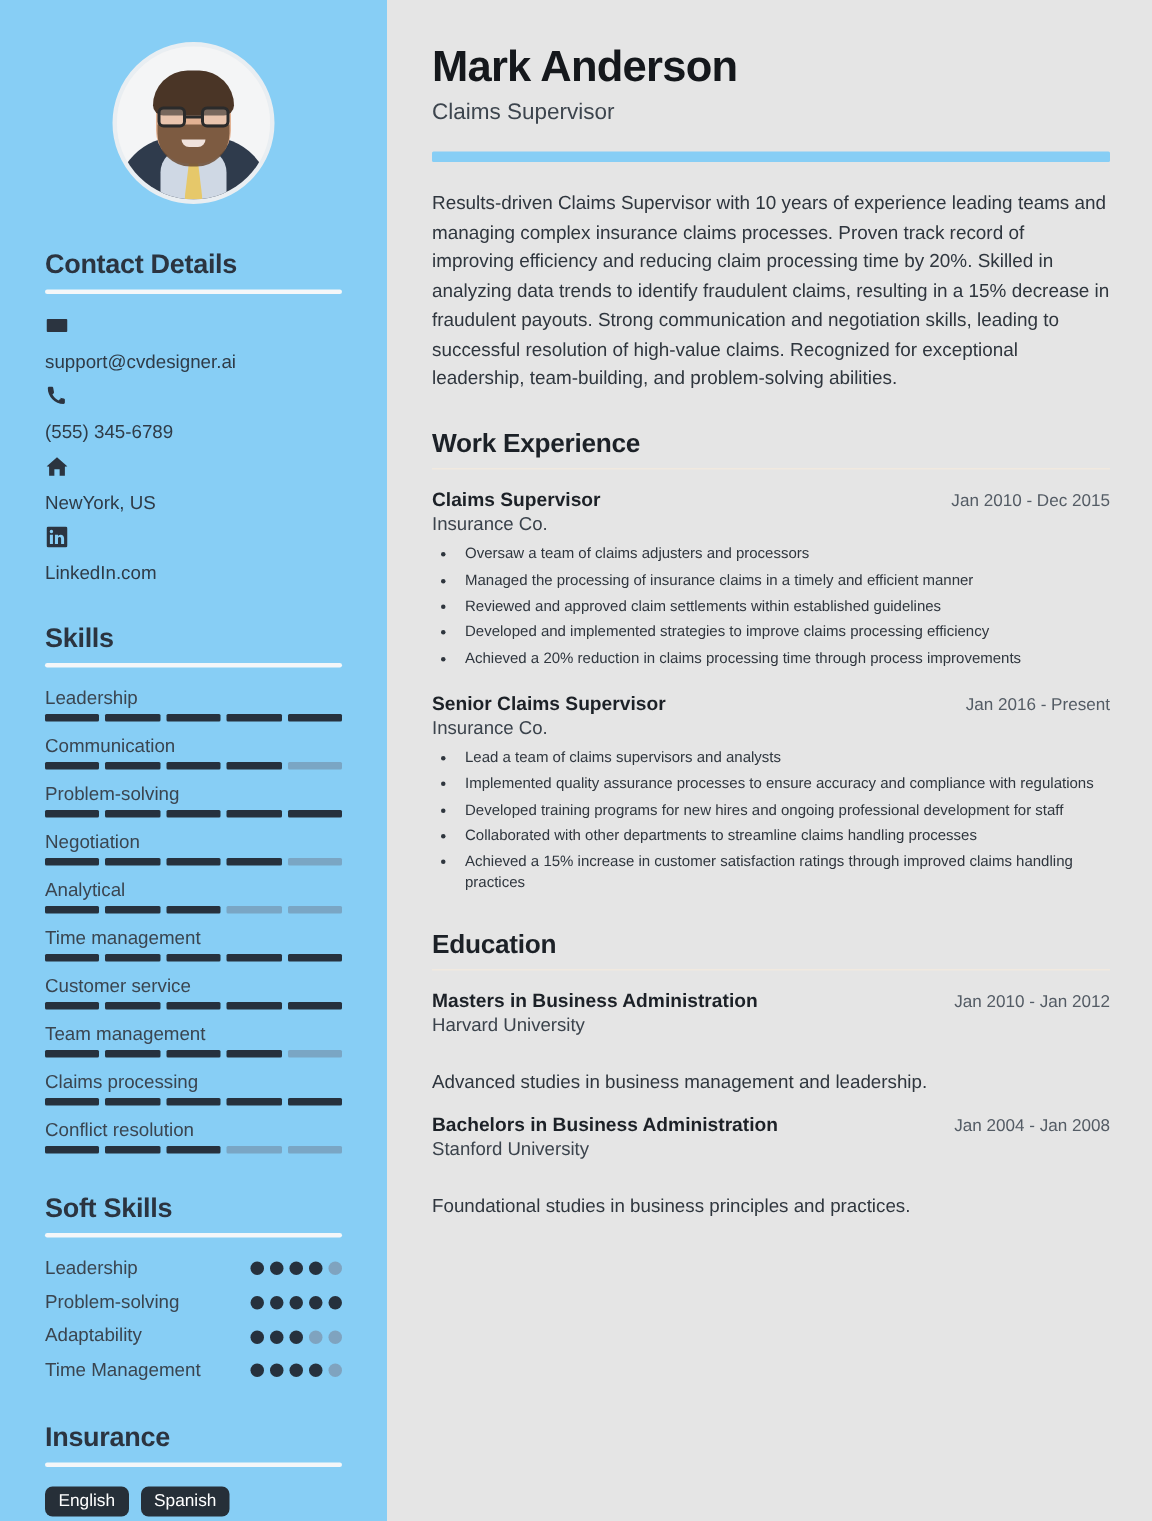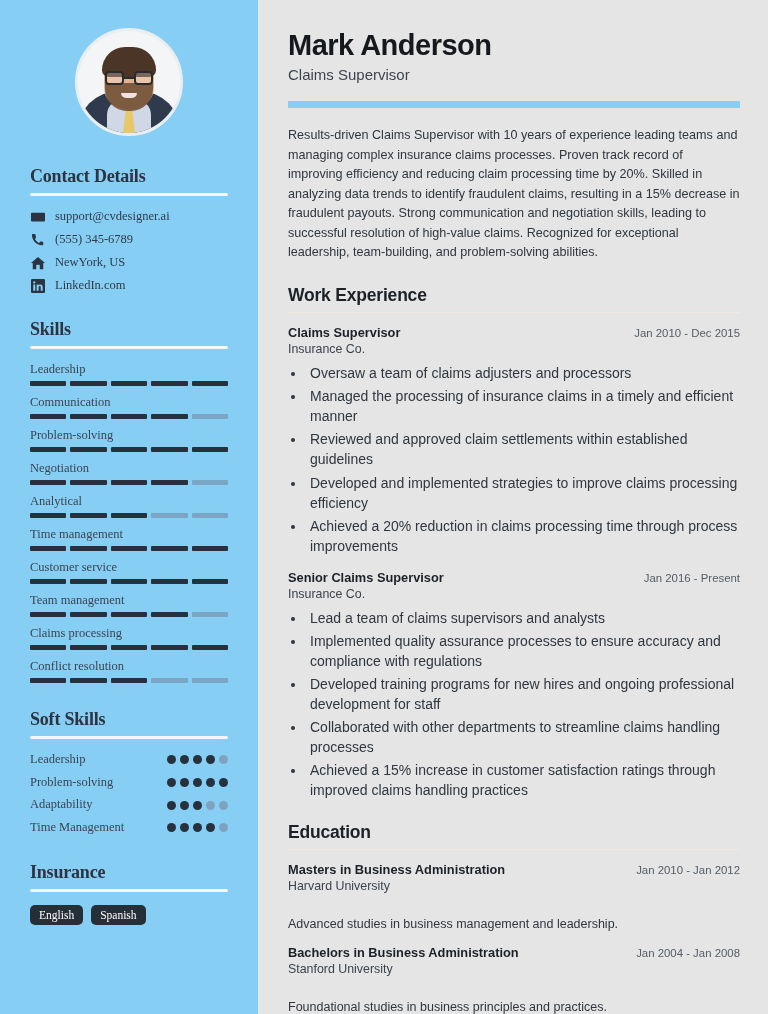--- a/index.html
+++ b/index.html
@@ -13,21 +13,21 @@
   }
 
   
   .sidebar {
     width:258px;
     min-width:258px;
     background:#87cef5;
     padding:28px 0 20px 0;
     position:relative;
   }
-  .sidebar-inner { padding:0 30px;font-family:Liberation Serif, serif; }
+  .sidebar-inner { padding:0 30px; }
 
   .avatar-wrap {
     display:flex;
     justify-content:center;
     margin-bottom:30px;
   }
   .avatar {
     width:108px;
     height:108px;
     border-radius:50%;
@@ -96,25 +96,26 @@
   .side-rule {
     height:3px;
     background:#f4f7f9;
     border-radius:2px;
     margin-bottom:13px;
   }
 
   .contact-list { margin-bottom:26px; }
   .contact-row {
     display:flex;
-    align-items:flex-end;
+    align-items:flex-start;
     gap:10px;
     margin-bottom:8px;
     font-size:12.5px;
     color:#2f3b47;
+    flex-direction:column;
   }
   .contact-row .ic {
     width:15px; height:15px;
     display:flex; align-items:center; justify-content:center;
     color:#2b3440; flex:none;
   }
   .contact-row .ic svg { display:block; }
 
   .skills-block { margin-bottom:26px; }
   .skill-item { margin-bottom:9px; }
@@ -232,21 +233,21 @@
   .entry-org {
     font-size:12.4px;
     color:#3b434c;
     margin-top:2px;
   }
   .bullets {
     margin:7px 0 0 18px;
     padding:0;
   }
   .bullets li {
-    font-size:14px;
+    font-size:10px;
     line-height:1.43;
     color:#2f363e;
     margin-bottom:3px;
     padding-left:4px;
   }
   .edu-desc {
     font-size:12.5px;
     color:#2f363e;
     margin-top:24px;
   }

